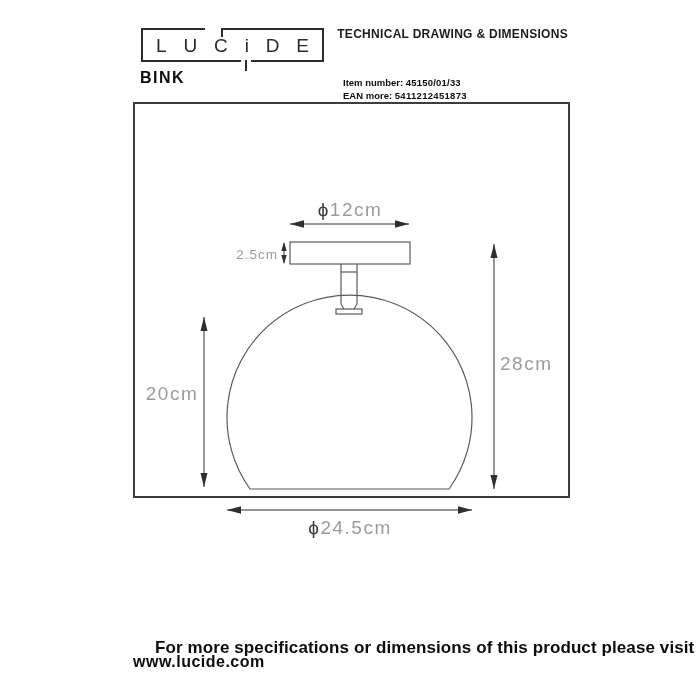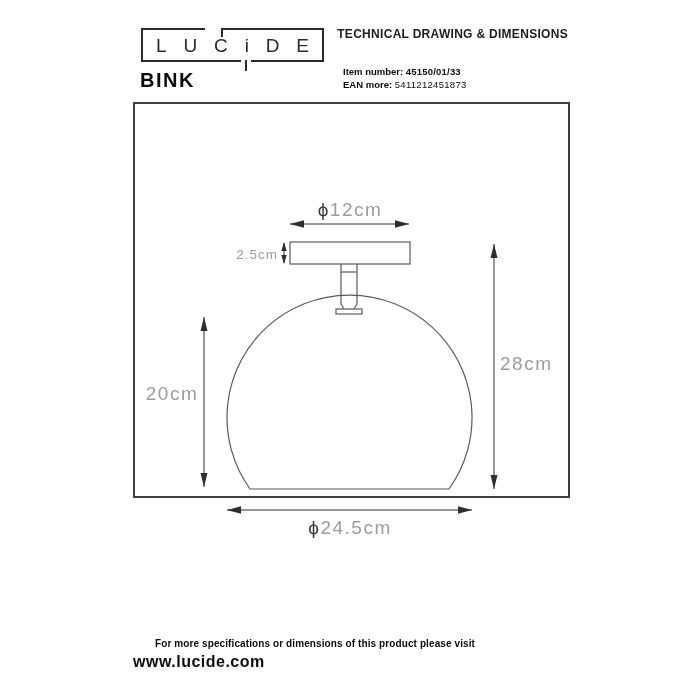--- a/index.html
+++ b/index.html
@@ -22,35 +22,35 @@
   .logo-letter {
     font-size: 19px; font-weight: 400; color: #2b2b2b; line-height: 1;
   }
   .logo-hook-gap { position: absolute; top: -2px; left: 62px; width: 18px; height: 2px; background: #fff; }
   .logo-hook     { position: absolute; top: -2px; left: 78px; width: 2px;  height: 9px; background: #2b2b2b; }
   .logo-i-gap    { position: absolute; bottom: -2px; left: 98px; width: 10px; height: 2px; background: #fff; }
   .logo-i-stem   { position: absolute; bottom: -11px; left: 102px; width: 2px; height: 11px; background: #2b2b2b; }
 
   .product-name {
     position: absolute; left: 140px; top: 69px;
-    font-size: 20px; font-weight: 700; letter-spacing: 1.5px; color: #0d0d0d;
+    font-size: 16px; font-weight: 700; letter-spacing: 1.5px; color: #0d0d0d;
   }
 
   
   .tech-title {
     position: absolute; top: 27px; right: 132px;
     font-size: 12px; font-weight: 600; letter-spacing: 0.3px; color: #1c1c1c;
   }
   .item-block {
-    position: absolute; left: 343px; top: 65px;
+    position: absolute; left: 343px; top: 76px;
     font-size: 9.5px; line-height: 13px; color: #0d0d0d;
   }
   .item-block .lbl { font-weight: 700; }
   .item-block .val-bold { font-weight: 700; letter-spacing: 0.2px; }
-  .item-block .val { font-weight: 400; letter-spacing: 0.3px; }
+  .item-block .val { font-weight: 700; letter-spacing: 0.3px; }
 
   
   .drawing-frame {
     position: absolute; left: 133px; top: 102px;
     width: 437px; height: 396px;
     border: 2px solid #3d3d3d;
     background: #fff;
   }
   .drawing-frame svg { display: block; }
 
@@ -58,21 +58,21 @@
   .lamp-fill   { stroke: #5a5a5a; stroke-width: 1.2; fill: #ffffff; }
   .dim-line    { stroke: #2e2e2e; stroke-width: 1; fill: none; }
   .dim-arrow   { fill: #2e2e2e; stroke: none; }
   .dim-text    { font-family: "Liberation Sans", sans-serif; font-size: 19px; letter-spacing: 1.5px; fill: #9c9c9c; font-weight: 400; }
   .dim-text-sm { font-family: "Liberation Sans", sans-serif; font-size: 13.5px; letter-spacing: 1px; fill: #9c9c9c; font-weight: 400; }
   .phi         { fill: #3a3a3a; }
 
   
   .footer-note {
     position: absolute; left: 133px; top: 638px;
-    font-size: 10px; font-weight: 700; color: #0d0d0d; letter-spacing: 0.1px; padding-left: 22px;
+    font-size: 17px; font-weight: 700; color: #0d0d0d; letter-spacing: 0.1px; padding-left: 22px;
   }
   .footer-site {
     position: absolute; left: 133px; top: 653px;
     font-size: 16px; font-weight: 700; color: #0d0d0d; letter-spacing: 0.5px;
   }
 </style>
 </head>
 <body>
 
 <div class="logo-box">

